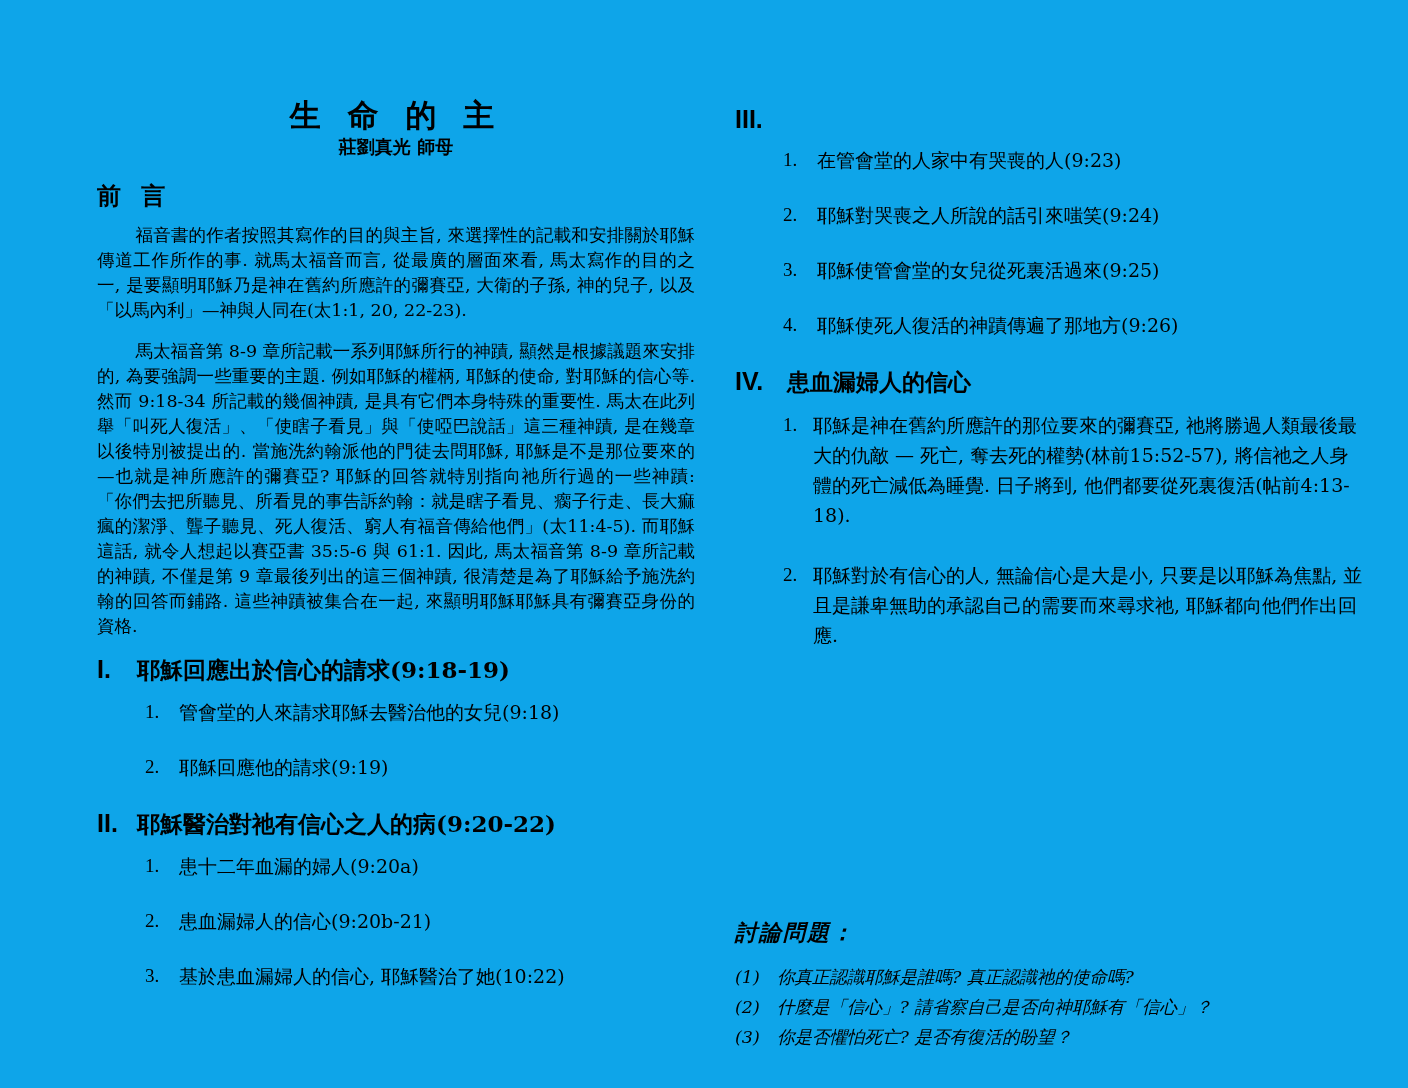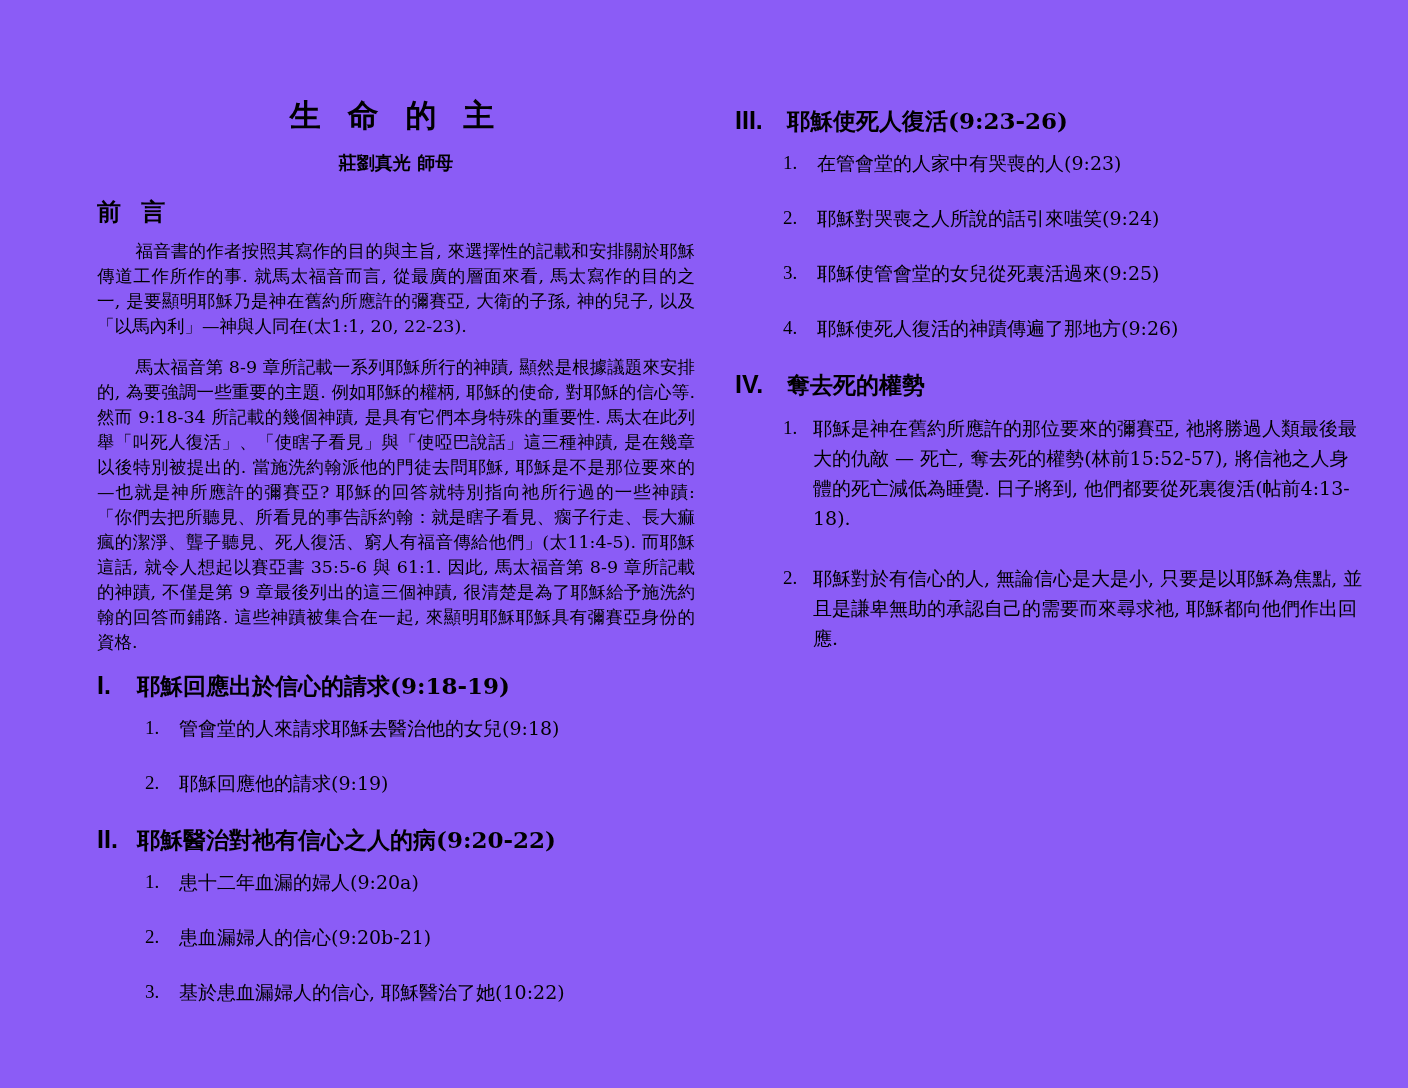--- a/index.html
+++ b/index.html
@@ -9,21 +9,21 @@
     width: 1408px;
     height: 1088px;
     overflow: hidden;
     font-family: "DejaVu Serif", "Liberation Serif", serif;
     color: #000000;
   }
   .page {
     position: relative;
     width: 1408px;
     height: 1088px;
-    background: #8b5cf6;
+    background: #0ea5e9;
   }
   .col-left {
     position: absolute;
     left: 97px;
     top: 95px;
     width: 598px;
   }
   .col-right {
     position: absolute;
     left: 735px;
@@ -42,21 +42,21 @@
     text-align: center;
     font-size: 20px;
     font-weight: bold;
     margin-top: 8px;
     line-height: 26px;
   }
   .doc-author {
     text-align: center;
     font-size: 18px;
     font-weight: bold;
-    margin-top: 16px;
+    margin-top: 0;
     line-height: 24px;
   }
   .preface-heading {
     margin: 22px 0 0 0;
     font-size: 24px;
     font-weight: bold;
     letter-spacing: 6px;
     line-height: 30px;
   }
   .body-para {
@@ -191,21 +191,20 @@
       </div>
     </div>
 
   </div>
 
   <div class="col-right">
 
     <div class="section">
       <div class="section-heading">
         <span class="section-numeral">III.</span>
-        <span class="section-title">耶穌使死人復活(9:23-26)</span>
       </div>
       <div class="item-list">
         <div class="item">
           <span class="item-num">1.</span>
           <span class="item-text">在管會堂的人家中有哭喪的人(9:23)</span>
         </div>
         <div class="item">
           <span class="item-num">2.</span>
           <span class="item-text">耶穌對哭喪之人所說的話引來嗤笑(9:24)</span>
         </div>
@@ -216,29 +215,44 @@
         <div class="item">
           <span class="item-num">4.</span>
           <span class="item-text">耶穌使死人復活的神蹟傳遍了那地方(9:26)</span>
         </div>
       </div>
     </div>
 
     <div class="section sec-gap-3">
       <div class="section-heading">
         <span class="section-numeral">IV.</span>
-        <span class="section-title">奪去死的權勢</span>
+        <span class="section-title">患血漏婦人的信心</span>
       </div>
       <div class="item-list">
         <div class="item para-item">
           <span class="item-num">1.</span>
           <span class="item-text">耶穌是神在舊約所應許的那位要來的彌賽亞, 祂將勝過人類最後最大的仇敵 — 死亡, 奪去死的權勢(林前15:52-57), 將信祂之人身體的死亡減低為睡覺. 日子將到, 他們都要從死裏復活(帖前4:13-18).</span>
         </div>
         <div class="item para-item">
           <span class="item-num">2.</span>
           <span class="item-text">耶穌對於有信心的人, 無論信心是大是小, 只要是以耶穌為焦點, 並且是謙卑無助的承認自己的需要而來尋求祂, 耶穌都向他們作出回應.</span>
         </div>
       </div>
     </div>
 
+    <div class="discussion">
+      <div class="discussion-heading">討論問題：</div>
+      <div class="question">
+        <span class="question-num">(1)</span>
+        <span class="question-text">你真正認識耶穌是誰嗎?  真正認識祂的使命嗎?</span>
+      </div>
+      <div class="question">
+        <span class="question-num">(2)</span>
+        <span class="question-text">什麼是「信心」?  請省察自己是否向神耶穌有「信心」？</span>
+      </div>
+      <div class="question">
+        <span class="question-num">(3)</span>
+        <span class="question-text">你是否懼怕死亡?  是否有復活的盼望？</span>
+      </div>
+    </div>
 
   </div>
 </div>
 
 </body></html>

